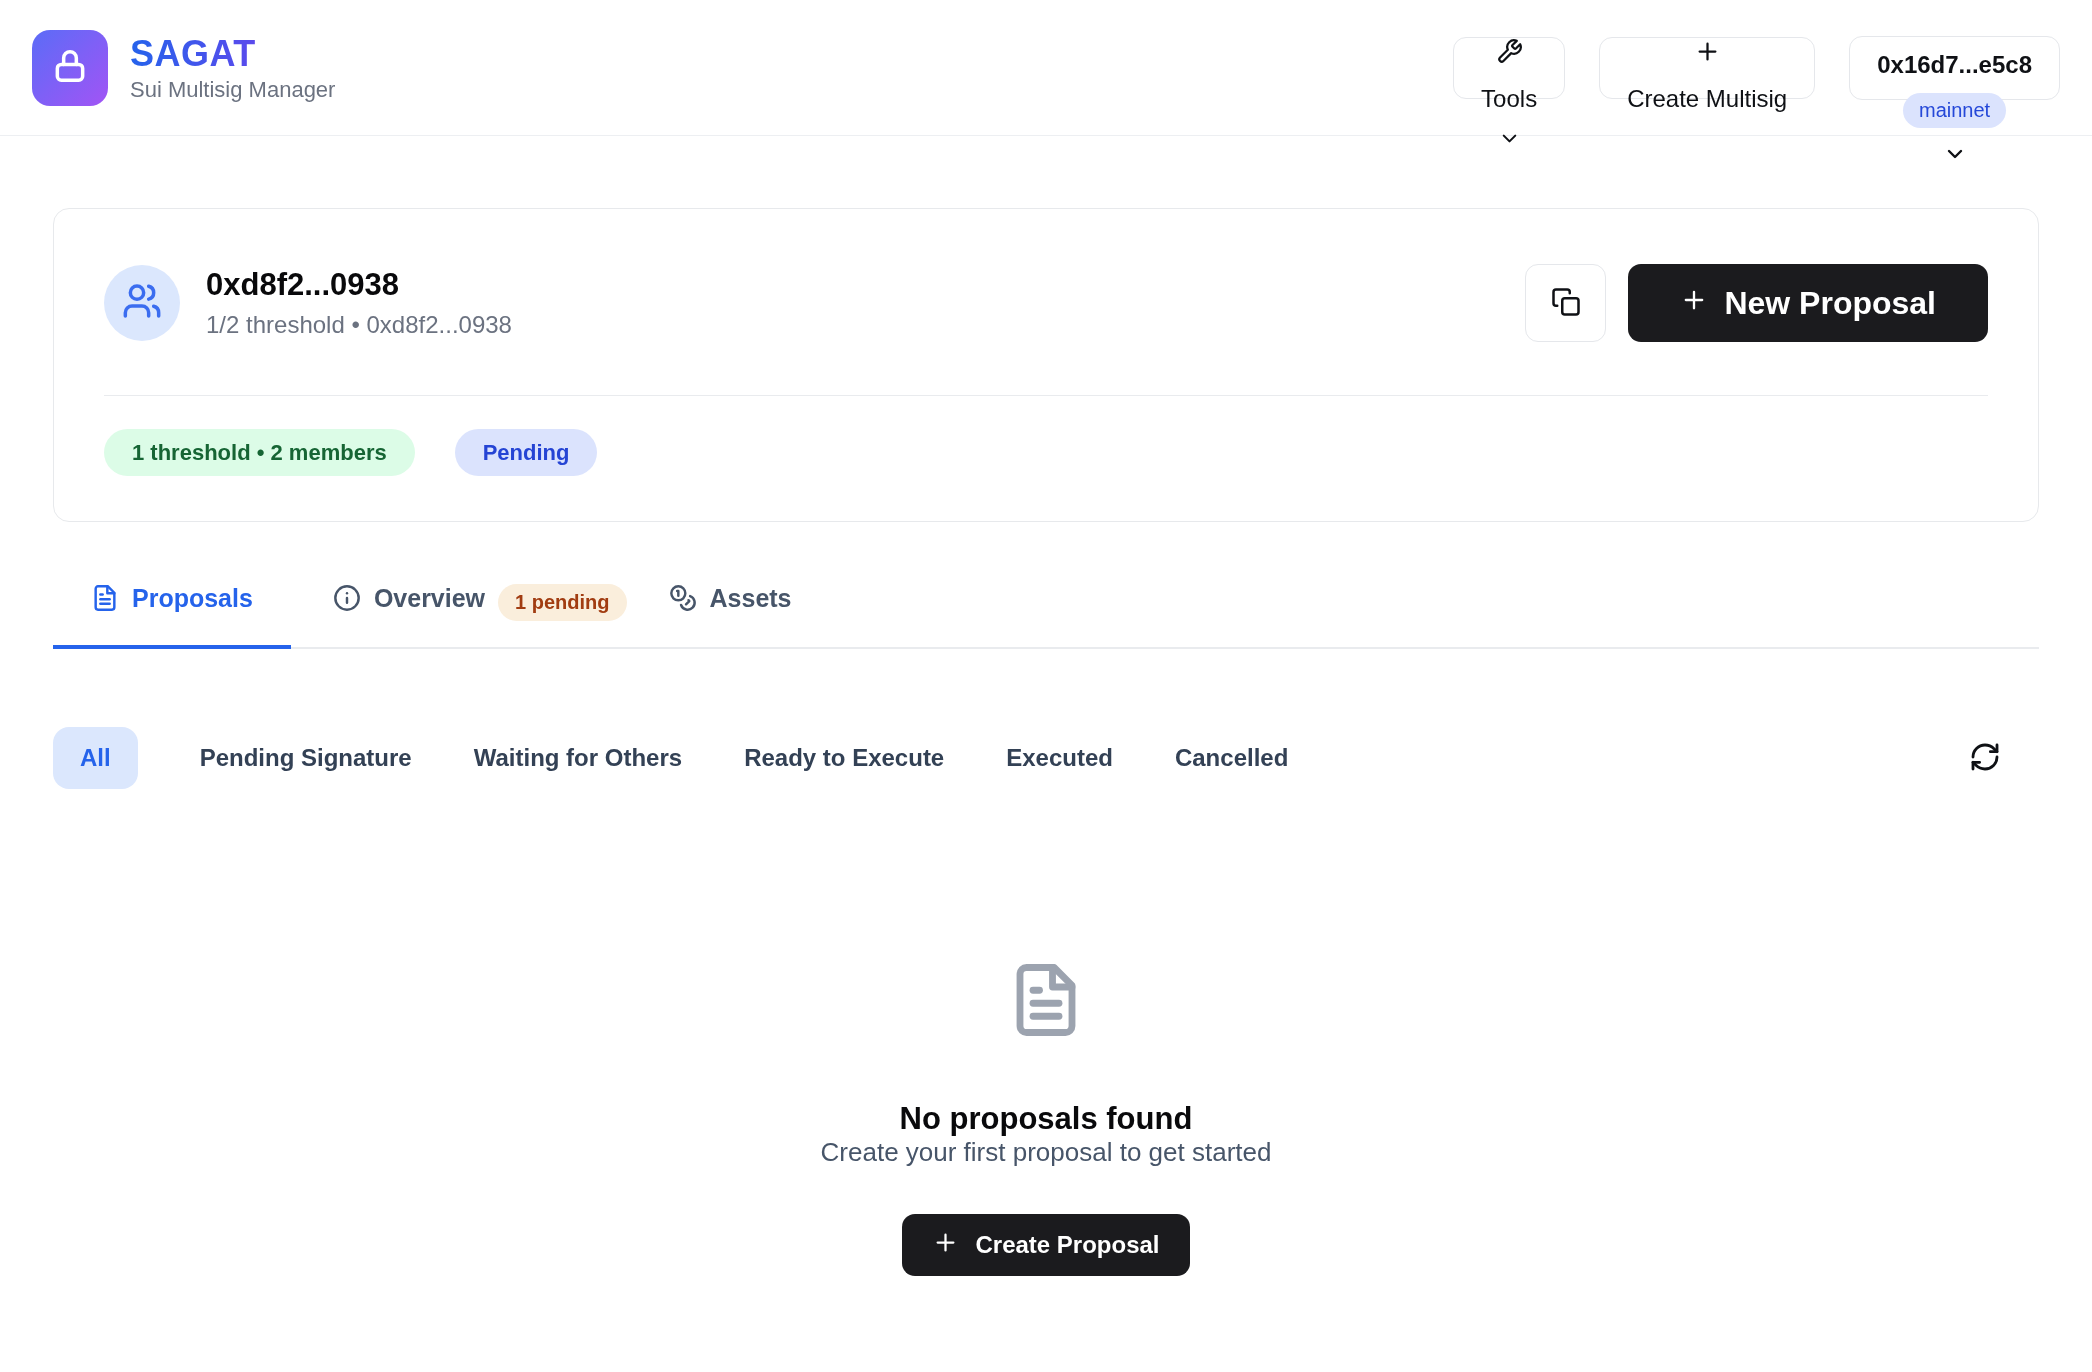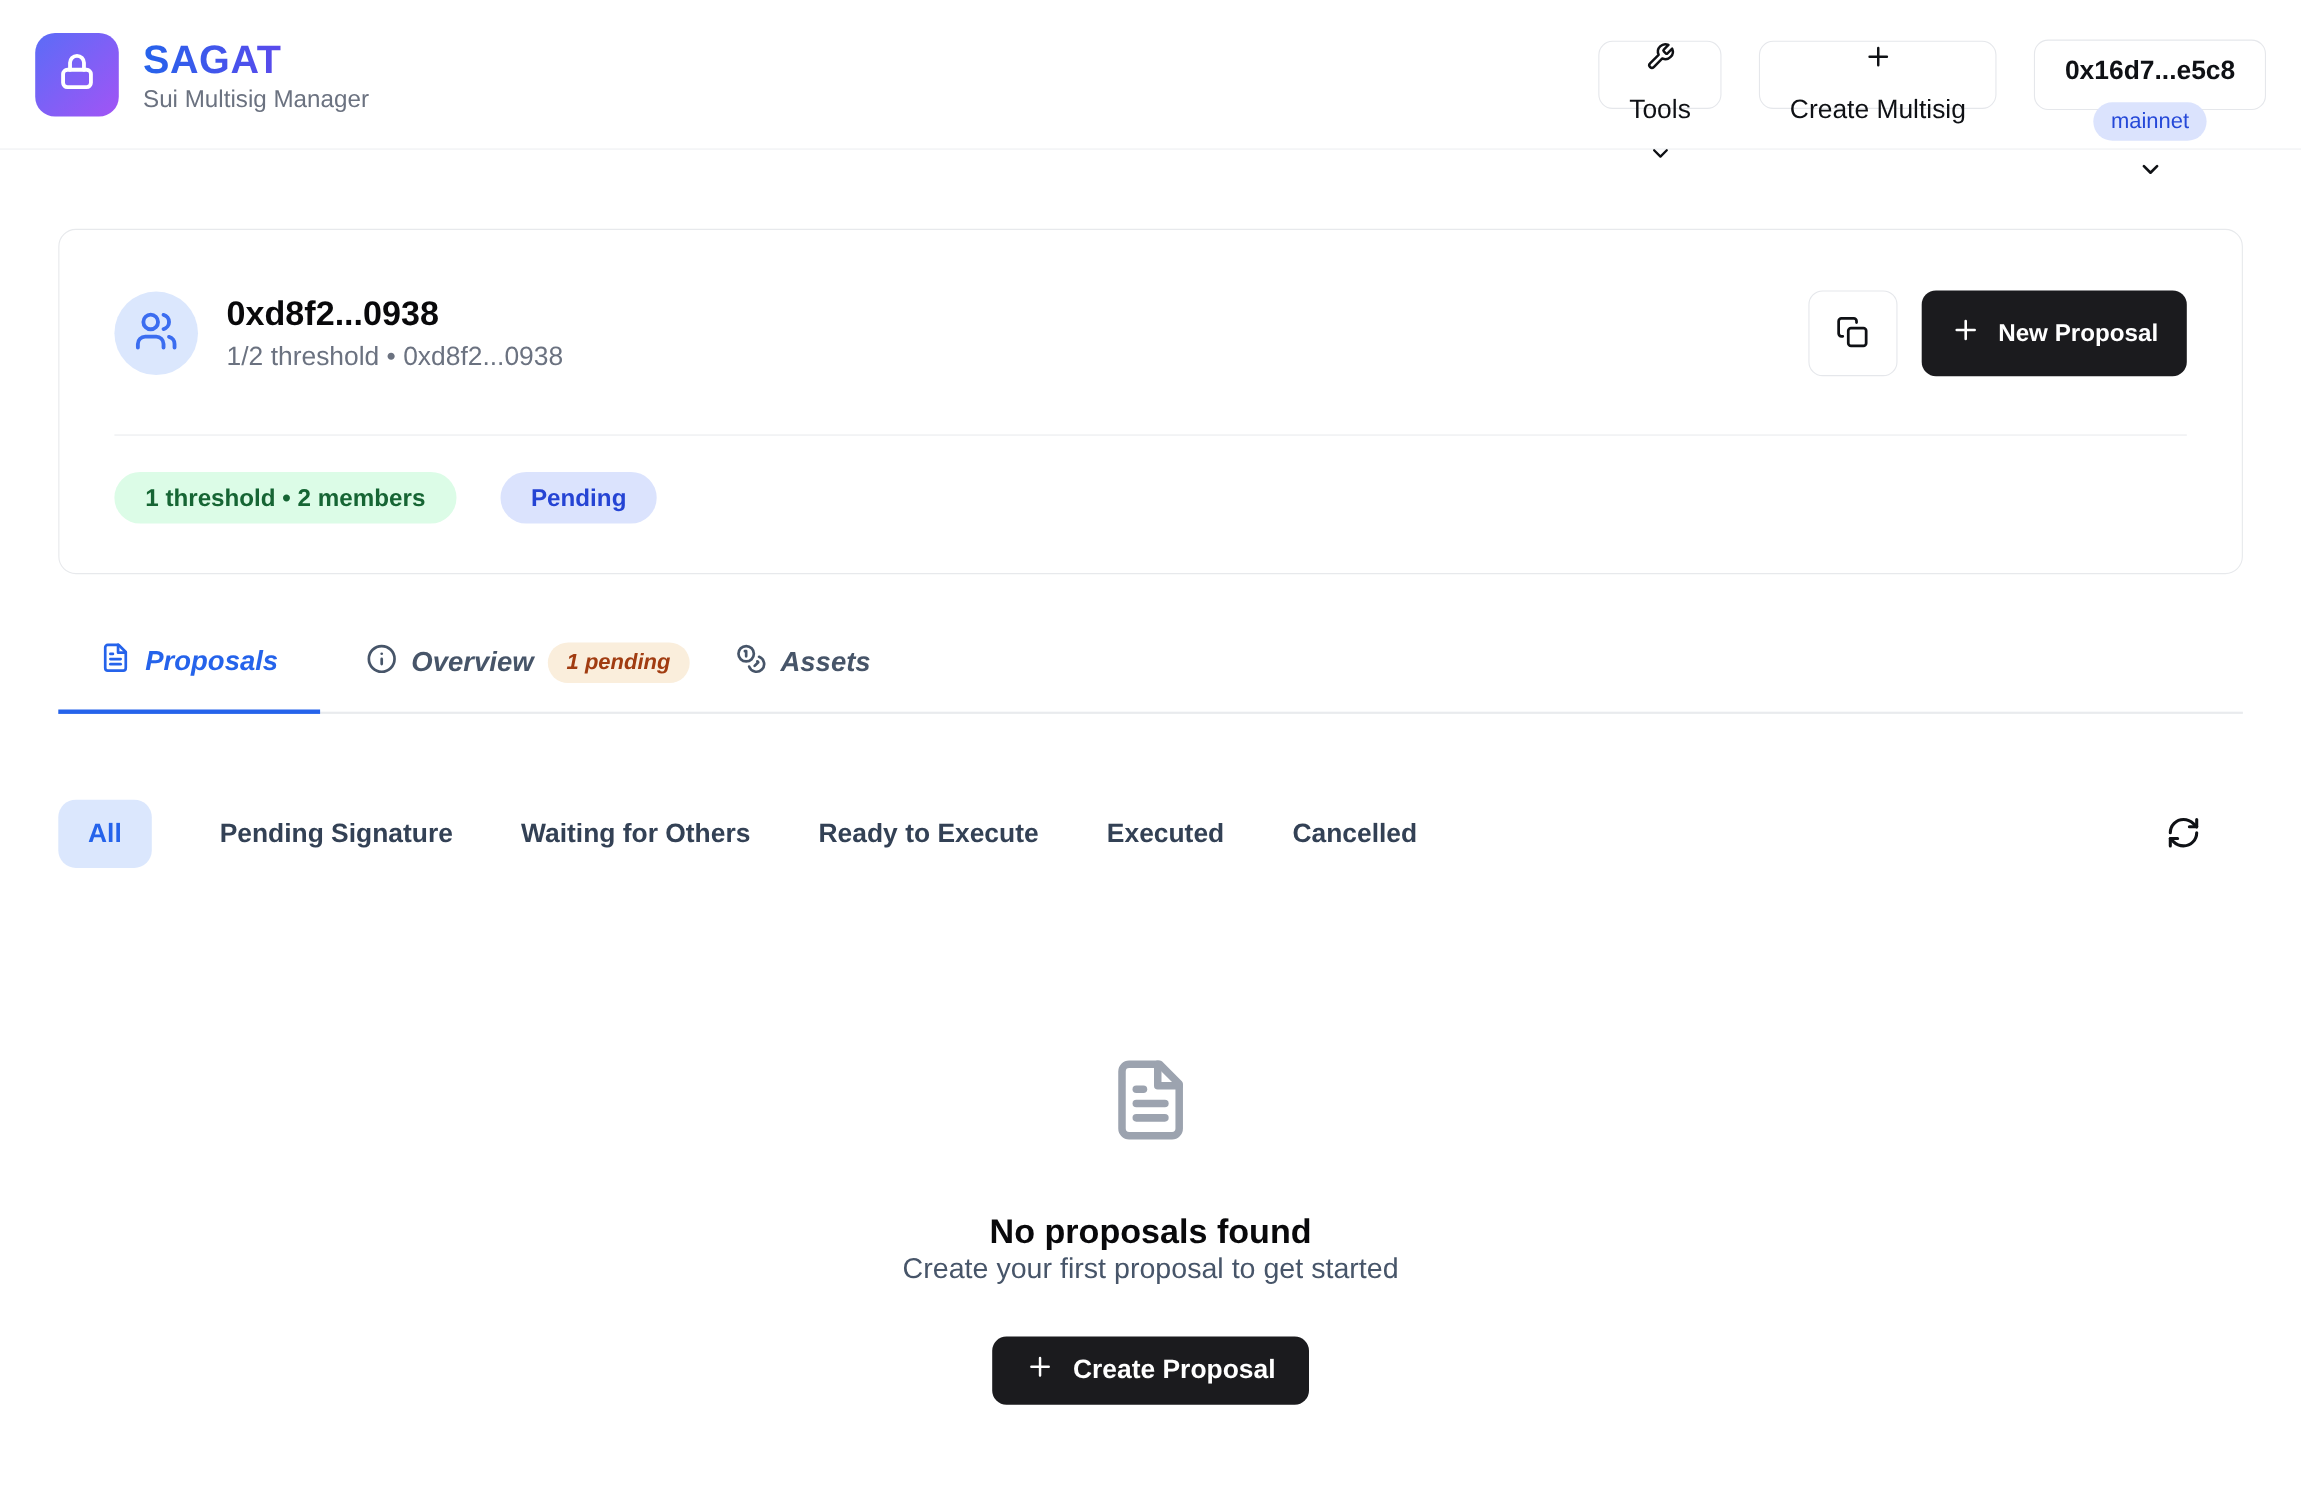--- a/index.html
+++ b/index.html
@@ -37,33 +37,33 @@
   .avatar { width:76px; height:76px; border-radius:50%; background:#dbe7fd;
             display:flex; align-items:center; justify-content:center; flex:0 0 auto; }
   .card-titles { margin-left:26px; }
   .card-title { font-size:31px; font-weight:700; color:#09090b; }
   .card-sub { font-size:24px; color:#6b7280; margin-top:8px; }
   .card-actions { margin-left:auto; display:flex; align-items:center; gap:22px; }
   .copy-btn { width:81px; height:78px; border:1.6px solid #e5e7eb; border-radius:13px;
               background:#fff; display:flex; align-items:center; justify-content:center;
               cursor:pointer; }
   .btn-dark { height:78px; background:#1b1b1e; color:#fff; border:none; border-radius:13px;
-              display:flex; align-items:center; gap:16px; padding:0 26px; font-size:22px;
+              display:flex; align-items:center; gap:16px; padding:0 52px; font-size:32px;
               font-weight:600; cursor:pointer; }
   .card-divider { border:none; border-top:1.5px solid #e9ebee; margin-top:53px; }
   .badge-row { display:flex; align-items:center; gap:40px; margin-top:33px; }
   .pill { height:47px; display:flex; align-items:center; padding:0 28px;
           border-radius:999px; font-size:22px; font-weight:600; }
   .pill-green { background:#dcfce7; color:#166534; }
   .pill-blue  { background:#dbe3fd; color:#2544d4; }
 
   
   .tabs { margin-top:62px; display:flex; gap:42px; border-bottom:2px solid #e9ebee; }
-  .tab { display:flex; align-items:center; gap:13px; font-size:25px; font-weight:600;
-         color:#475569; padding:0 0 26px 0; cursor:pointer; position:relative;font-style:italic; }
+  .tab { display:flex; gap:13px; font-size:25px; font-weight:600;
+         color:#475569; padding:0 0 26px 0; cursor:pointer; position:relative; }
   .tab.active { color:#2563eb; padding:0 38px 26px 38px;
                 border-bottom:4px solid #2563eb; margin-bottom:-2px; }
   .tab-badge { background:#faeedc; color:#a13c11; font-size:20px; font-weight:600;
                padding:7px 17px; border-radius:999px; }
 
   
   .filters { margin-top:78px; display:flex; align-items:center; gap:62px; }
   .filter { font-size:24px; font-weight:600; color:#334155; cursor:pointer; }
   .filter.active { background:#dbe7fd; color:#2563eb; border-radius:16px;
                    height:62px; display:flex; align-items:center; padding:0 27px; }

